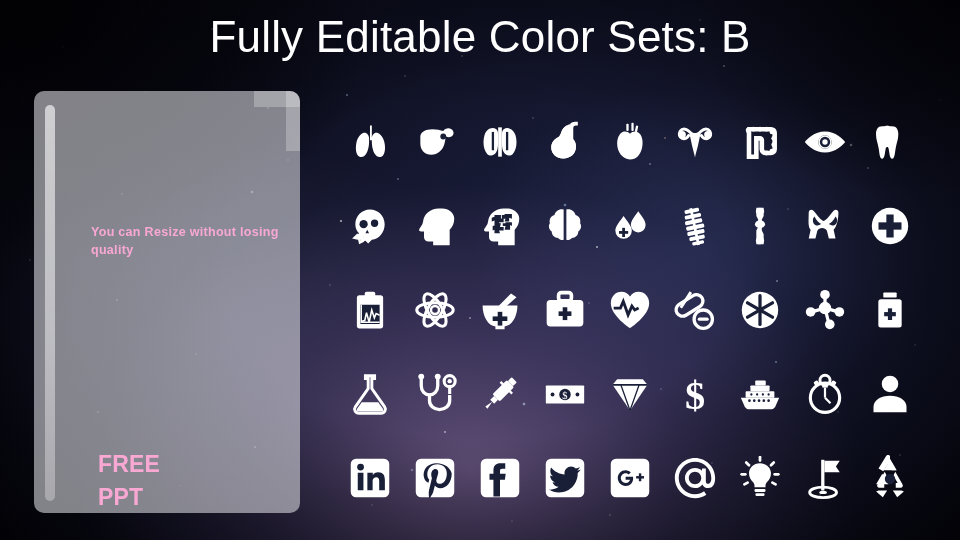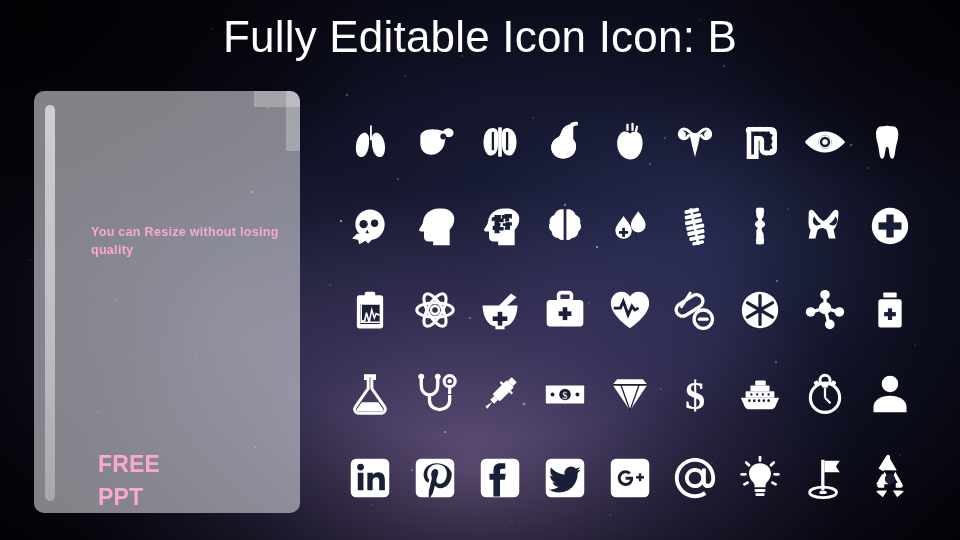--- a/index.html
+++ b/index.html
@@ -175,21 +175,21 @@
 
 <div id="slide">
 
   <div class="bg-layer bg-base"></div>
   <div class="bg-layer stars-a"></div>
   <div class="bg-layer stars-b"></div>
   <div class="bg-layer stars-c"></div>
   <div class="bg-layer bg-vignette"></div>
   <div class="bg-layer bg-dark-tl"></div>
 
-  <div id="title">Fully Editable Icon Icon: B</div>
+  <div id="title">Fully Editable Color Sets: B</div>
 
   <div id="left-panel">
     <div id="panel-left-bar"></div>
     <div id="panel-corner">
       <div class="ch"></div>
         <div class="cv"></div>
     </div>
     <div class="panel-text" id="txt-resize">You can Resize without losing quality</div>
     <div class="panel-text" id="txt-free">FREE<br>PPT<br>TEMPLATES</div>
 

